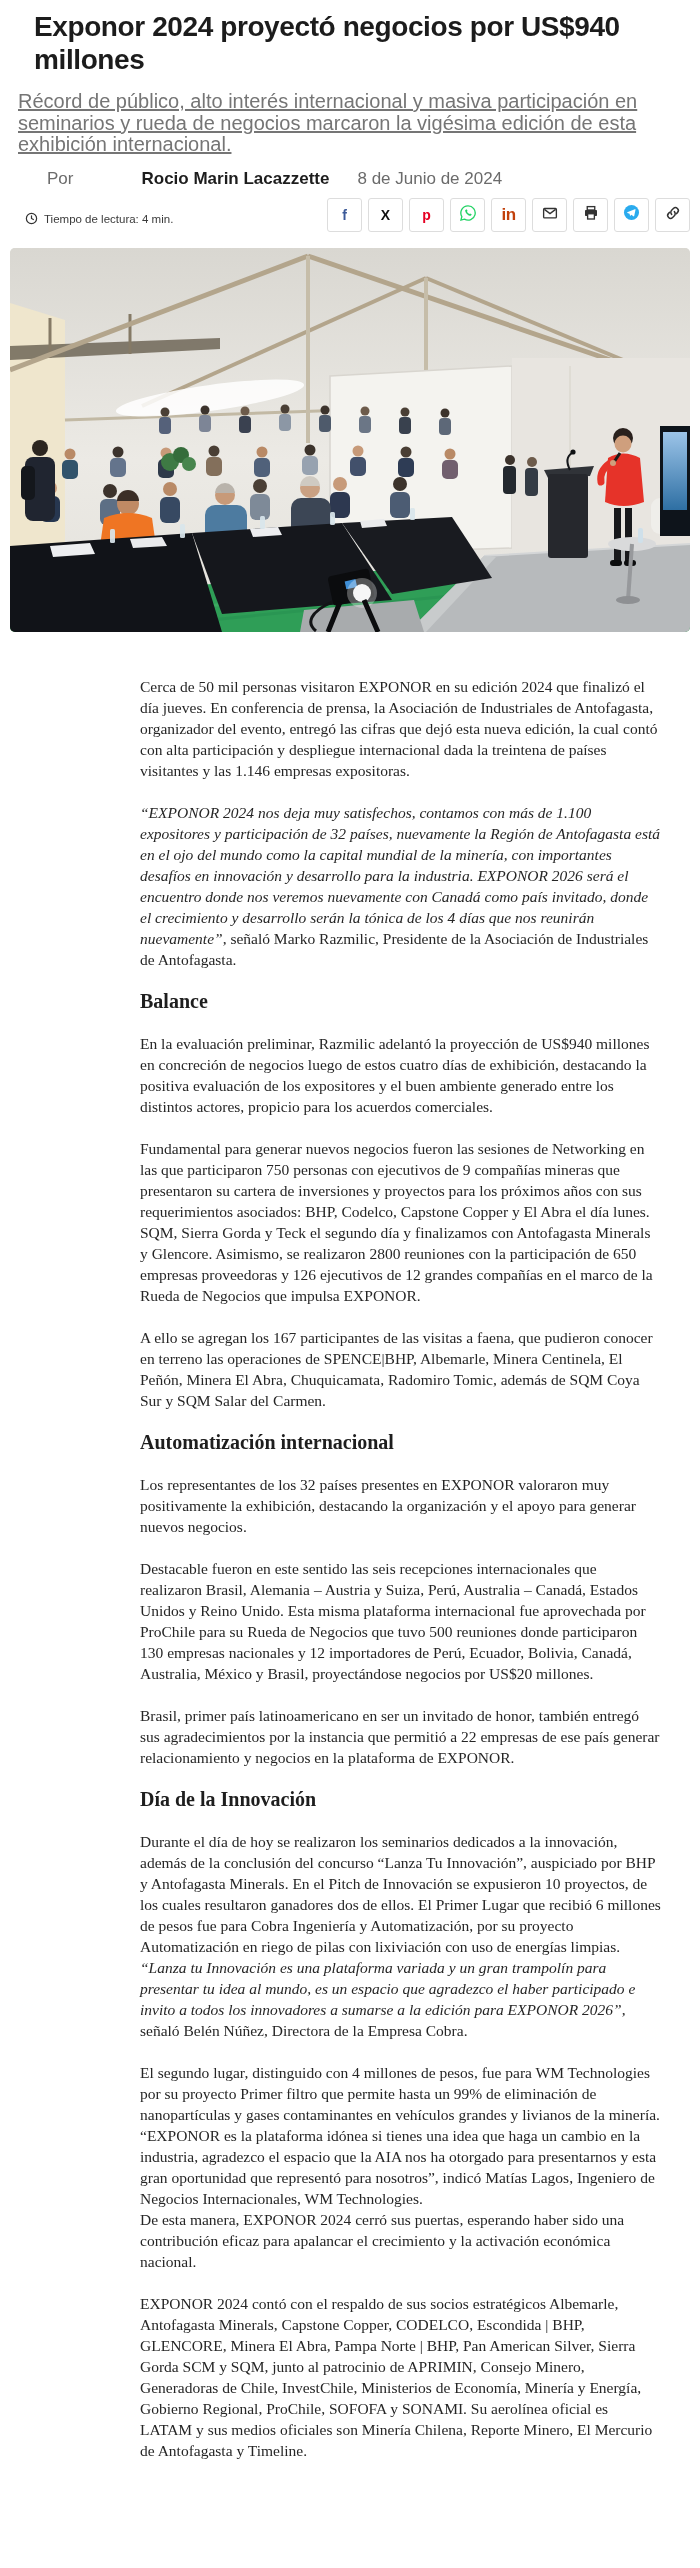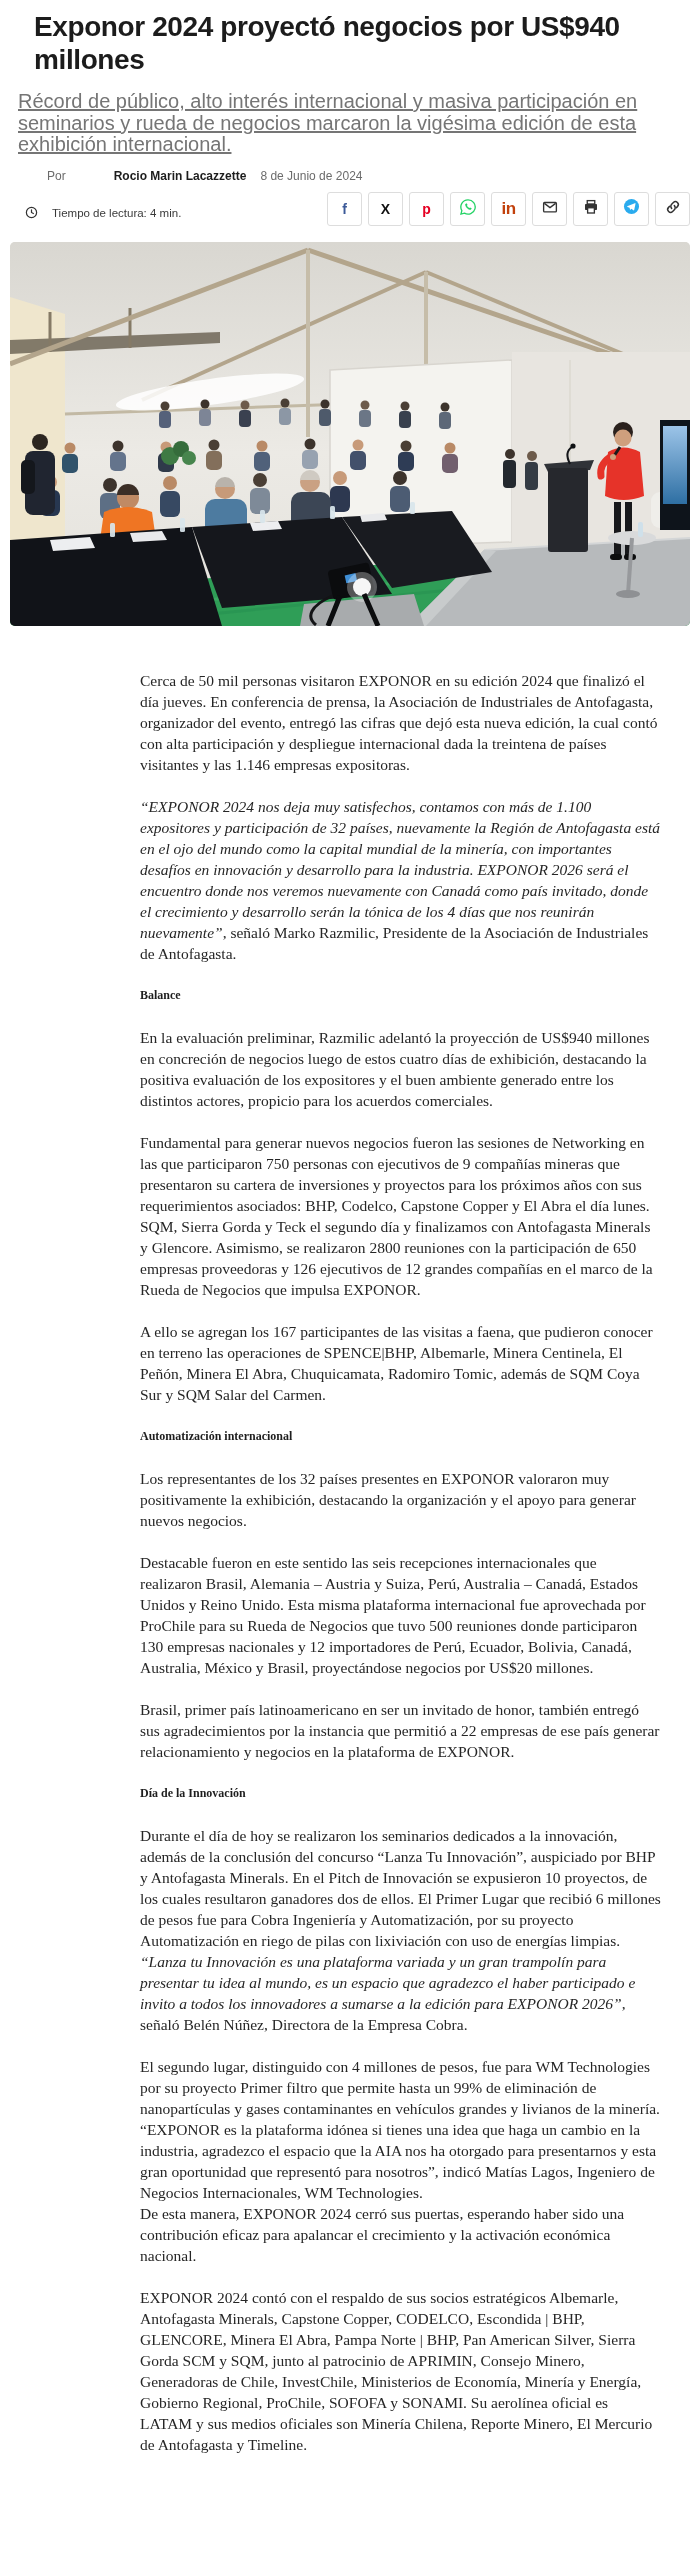--- a/index.html
+++ b/index.html
@@ -3,42 +3,42 @@
 <meta charset="utf-8">
 <style>
   html,body{margin:0;padding:0;background:#fff;}
   body{width:700px;height:2568px;overflow:hidden;font-family:"Liberation Sans",sans-serif;color:#222;}
   .page{position:relative;width:700px;}
 
   .title{font-family:"Liberation Sans",sans-serif;font-weight:700;font-size:28px;line-height:33px;
          letter-spacing:-0.4px;color:#1c1c1c;margin:10px 40px 0 34px;}
   .subtitle{font-size:20px;line-height:21.5px;color:#757575;margin:15px 55px 9px 18px;text-decoration:underline;}
 
-  .byline-row{margin:13px 0 0 47px;font-size:12px;color:#6b6b6b;display:flex;align-items:flex-end;gap:0;}
+  .byline-row{margin:13px 0 0 47px;font-size:17px;color:#6b6b6b;display:flex;align-items:flex-end;gap:20px;}
   .byline-author{font-weight:700;color:#1d1d1d;margin-left:48px;}
-  .byline-date{margin-left:14px;color:#6b6b6b;}
+  .byline-date{margin-left:8px;color:#6b6b6b;}
 
   .meta-row{display:flex;justify-content:space-between;align-items:center;margin:9px 10px 0 25px;}
-  .reading-time{display:flex;align-items:center;gap:14px;font-size:11.5px;color:#3a3a3a;margin-top:9px;}
+  .reading-time{display:flex;align-items:center;gap:6px;font-size:11.5px;color:#3a3a3a;margin-top:9px;}
   .share-row{display:flex;gap:6px;}
   .share-btn{width:33px;height:32px;border:1px solid #ddd;border-radius:3px;background:#fff;
              display:flex;align-items:center;justify-content:center;text-decoration:none;cursor:pointer;}
   .glyph{font-family:"Liberation Sans",sans-serif;font-weight:700;font-size:14px;line-height:1;}
   .g-fb{color:#3b5998;}
   .g-x{color:#111;font-weight:800;}
   .g-pin{color:#e60023;}
   .g-in{color:#c2410c;font-size:17px;letter-spacing:-0.5px;}
 
   .photo{margin:16px 10px 0;height:384px;border-radius:5px;overflow:hidden;background:#e4e2dc;}
   .photo svg{display:block;width:100%;height:100%;}
 
   .article{margin:44px 38px 12px 140px;font-family:"Liberation Serif",serif;
            font-size:15.5px;line-height:21px;color:#262626;}
   .article p{margin:0 0 21px;}
-  .article h2{font-family:"Liberation Serif",serif;font-size:12px;line-height:21px;
+  .article h2{font-family:"Liberation Serif",serif;font-size:20px;line-height:21px;
               font-weight:700;color:#1e1e1e;margin:0 0 21px;}
   .article em{font-style:italic;}
 </style>
 </head>
 <body>
 
 <div class="page">
 
   <h1 class="title">Exponor 2024 proyectó negocios por US$940 millones</h1>
 

